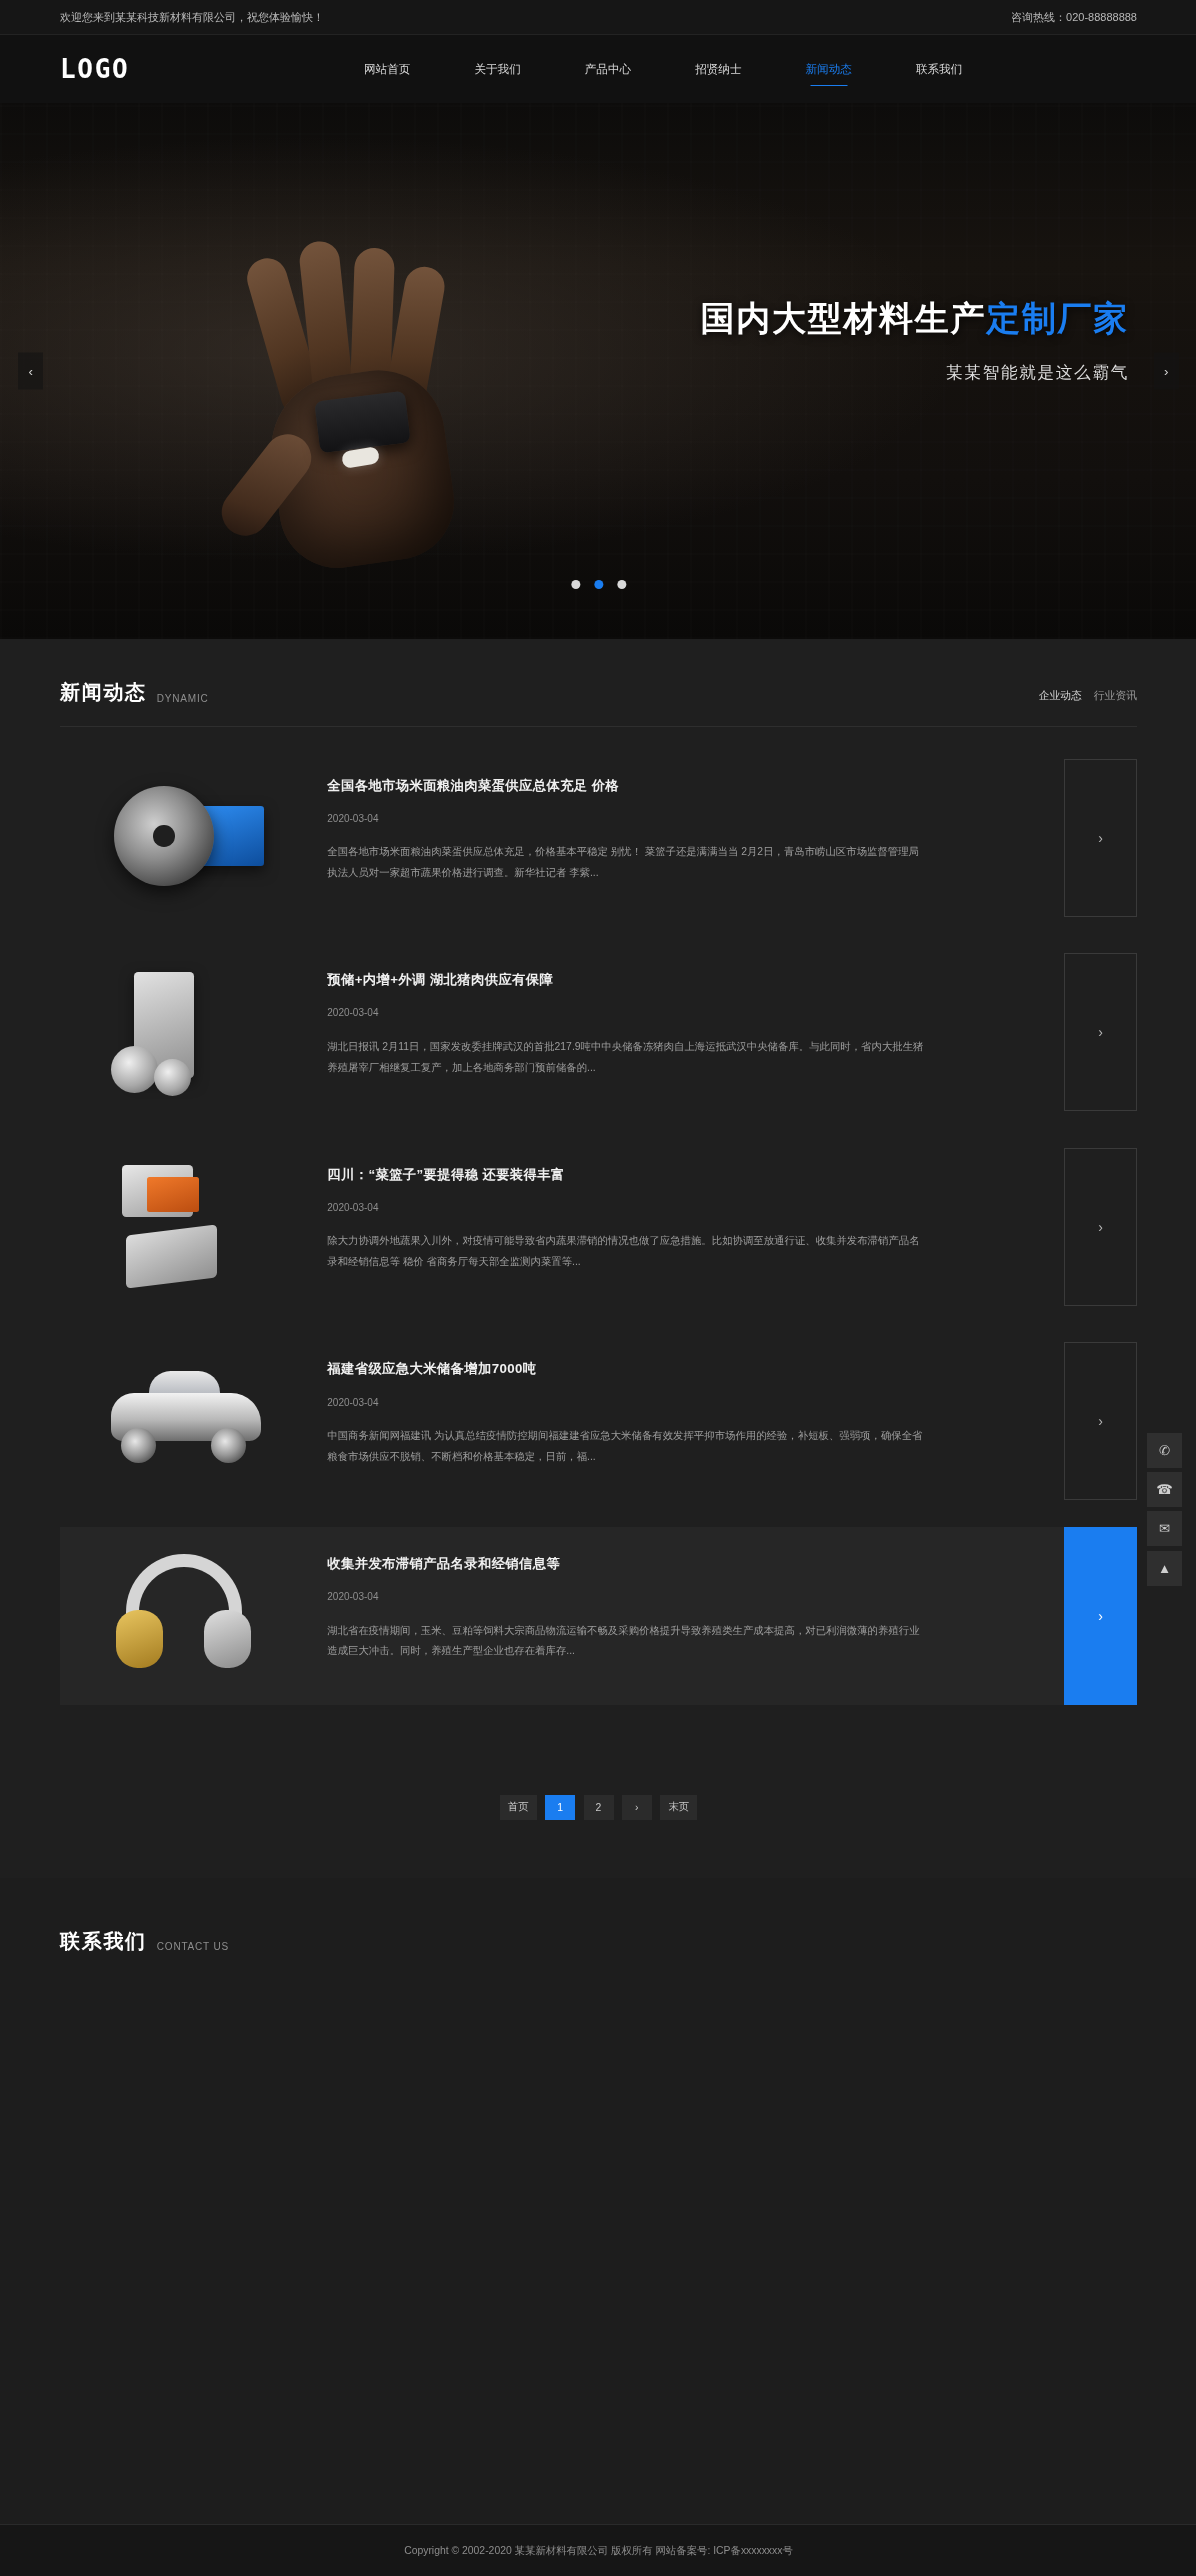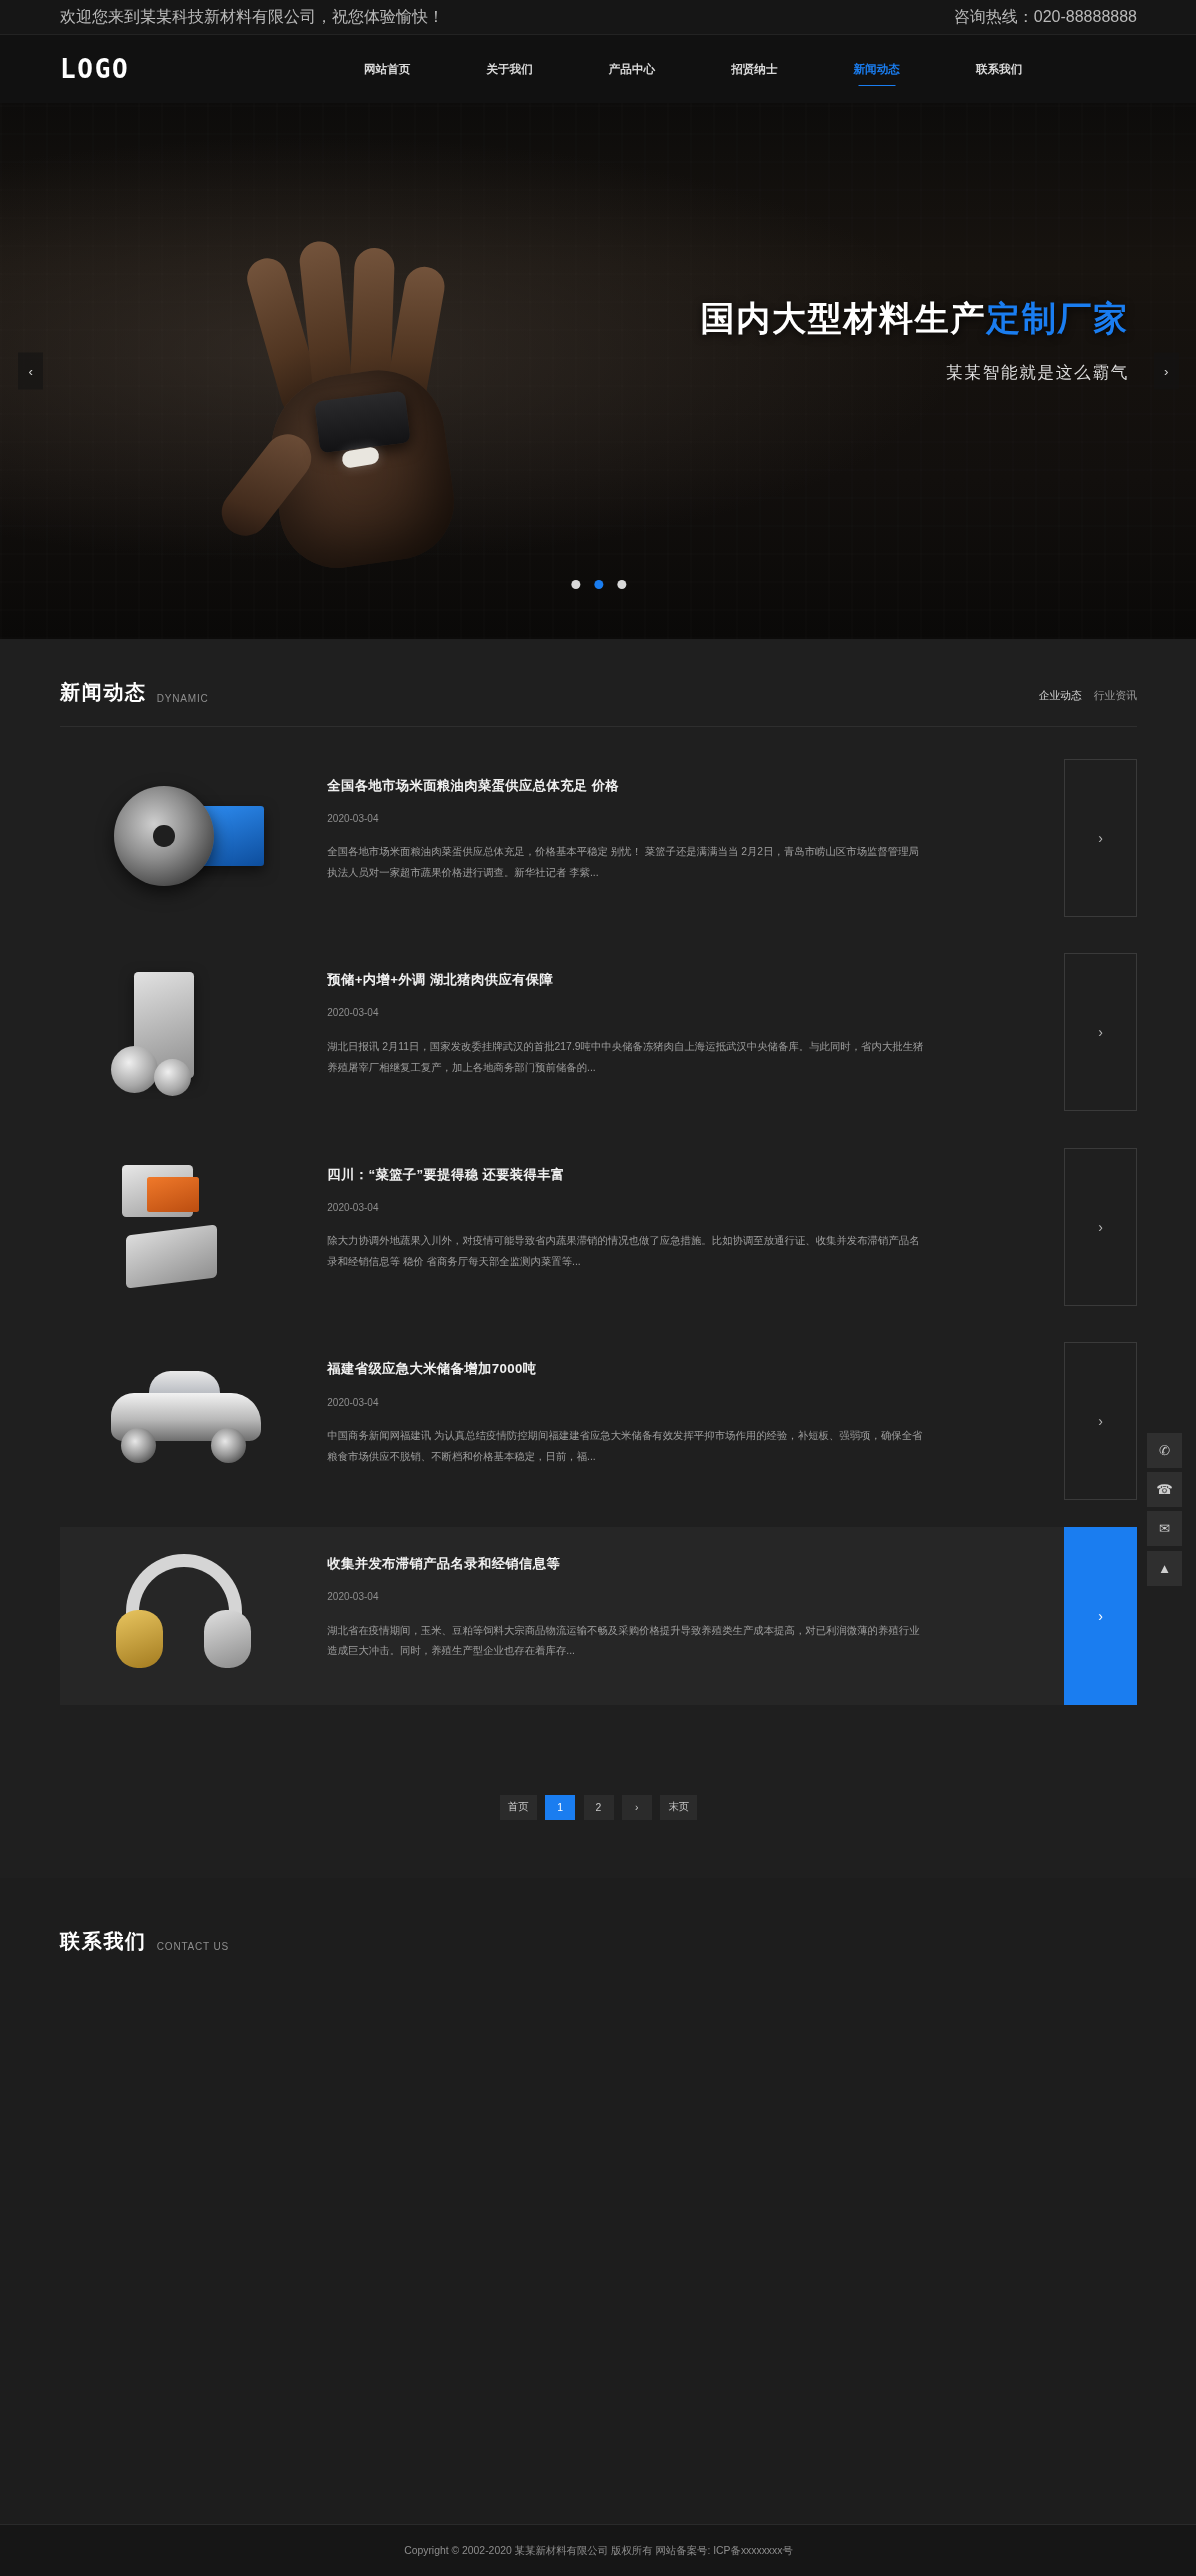--- a/index.html
+++ b/index.html
@@ -12,21 +12,21 @@
   body { width: 1197px; min-height: 2576px; position: relative; overflow-x: hidden; }
 
   
   .topbar {
     height: 35px;
     background: #161616;
     display: flex;
     align-items: center;
     justify-content: space-between;
     padding: 0 60px;
-    font-size: 16px;
+    font-size: 11px;
     color: #b9b9b9;
     border-bottom: 0.8px solid #232323;
   }
   .topbar .right { color: #b9b9b9; }
 
   
   .header {
     height: 68px;
     background: #111;
     display: flex;
@@ -38,22 +38,21 @@
     font-size: 26px;
     font-weight: bold;
     letter-spacing: 1.7px;
     color: #fff;
     width: 274px;
   }
   .nav {
     flex: 1;
     display: flex;
     justify-content: flex-start;
-    gap: 16px;
-    font-weight: bold;
+    gap: 4px;
   }
   .nav-item {
     position: relative;
     font-size: 11.6px;
     color: #d8d8d8;
     padding: 0 30px;
     height: 68px;
     line-height: 68px;
     cursor: pointer;
     white-space: nowrap;

